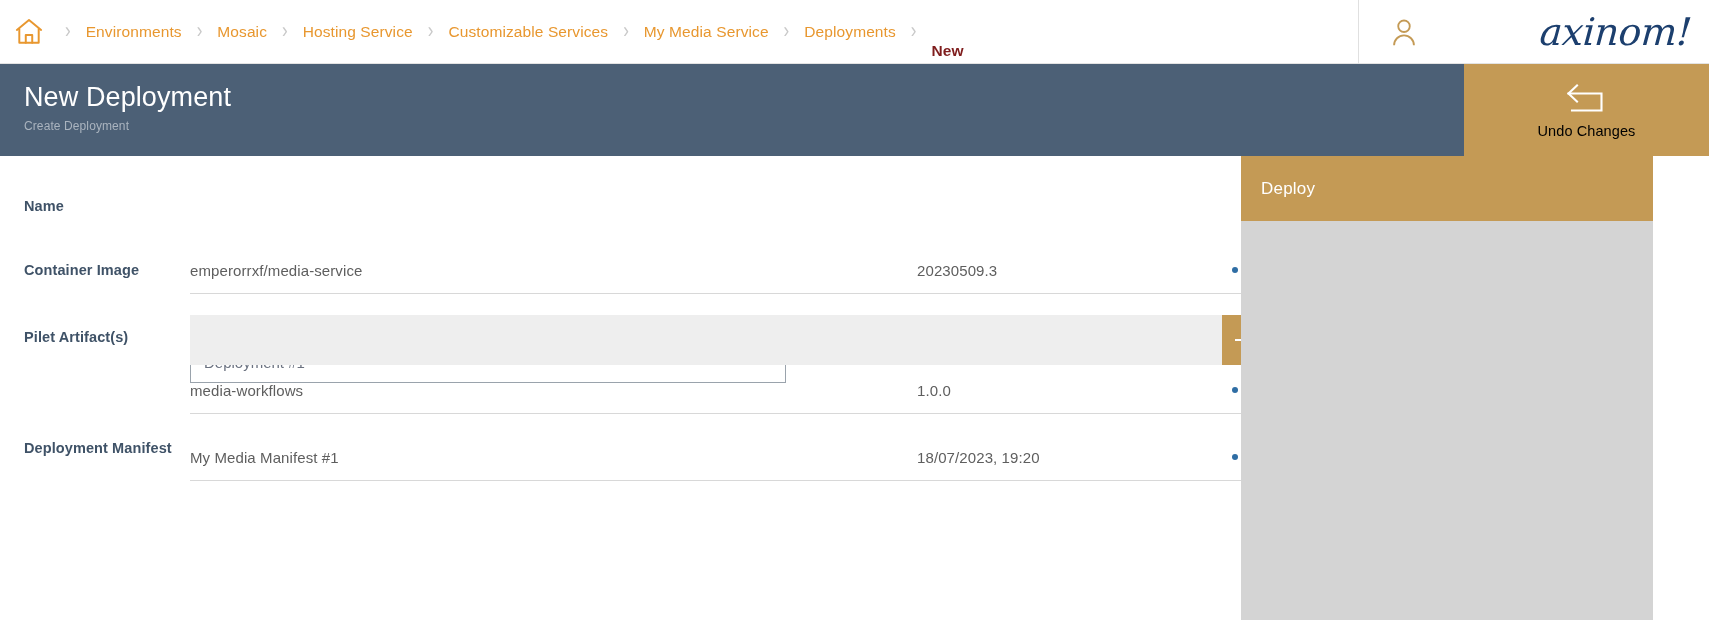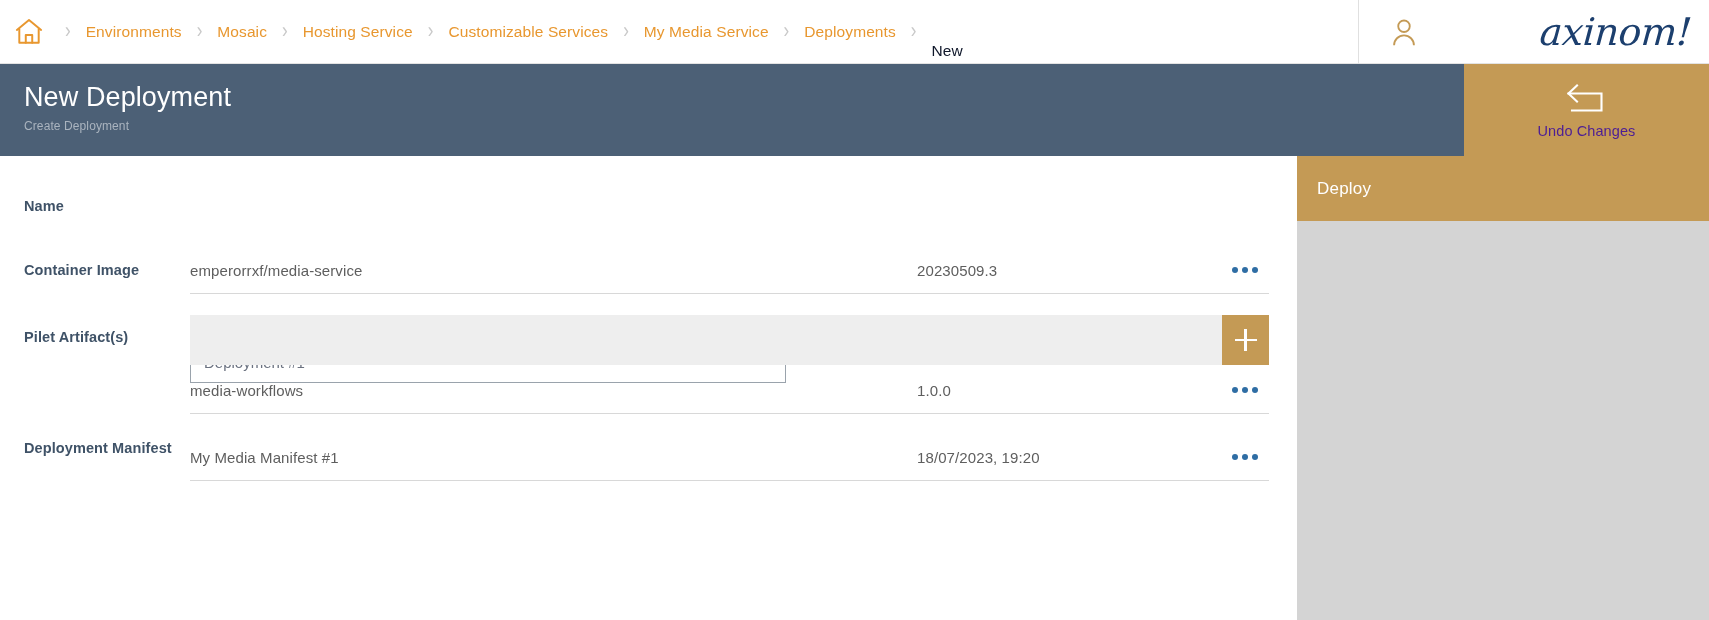--- a/index.html
+++ b/index.html
@@ -36,22 +36,22 @@
     display: block;
   }
   .crumb {
     font-size: 15.5px;
     color: #e8972f;
     white-space: nowrap;
     padding: 0 2px;
     letter-spacing: 0.1px;
   }
   .crumb.current {
-    color: #0f172a;
-    font-weight: normal;
+    color: #7f1d1d;
+    font-weight: bold;
     margin-top: 39px;
   }
   .chev {
     color: #c9c9c9;
     font-size: 17px;
     margin: 0 13px;
     font-weight: 300;
     display: inline-block;
     transform: scaleY(1.25);
     line-height: 1;
@@ -122,21 +122,21 @@
     height: 92px;
     background: #c49a55;
     display: flex;
     flex-direction: column;
     align-items: center;
     justify-content: center;
     cursor: pointer;
   }
   .undo-icon { width: 46px; height: 34px; display:block; margin-bottom: 7px;}
   .undo-label {
-    color: #4c1d95;
+    color: #000000;
     font-size: 14.5px;
     letter-spacing: 0.1px;
   }
 
   
   .main {
     position: absolute;
     top: 156px; left: 0;
     width: 1297px;
     height: 392px;
@@ -229,21 +229,21 @@
     justify-content: center;
     cursor: pointer;
   }
   .plus-h { position:absolute; width: 22px; height: 2.5px; background:#ffffff; }
   .plus-v { position:absolute; width: 2.5px; height: 22px; background:#ffffff; }
 
   
   .rightpanel {
     position: absolute;
     top: 156px;
-    left: 1297px;
+    left: 1241px;
     width: 412px;
     height: 464px;
     background: #d4d4d4;
   }
   .deploy-btn {
     position: absolute;
     top: 0; left: 0;
     width: 412px;
     height: 65px;
     background: #c49a55;

